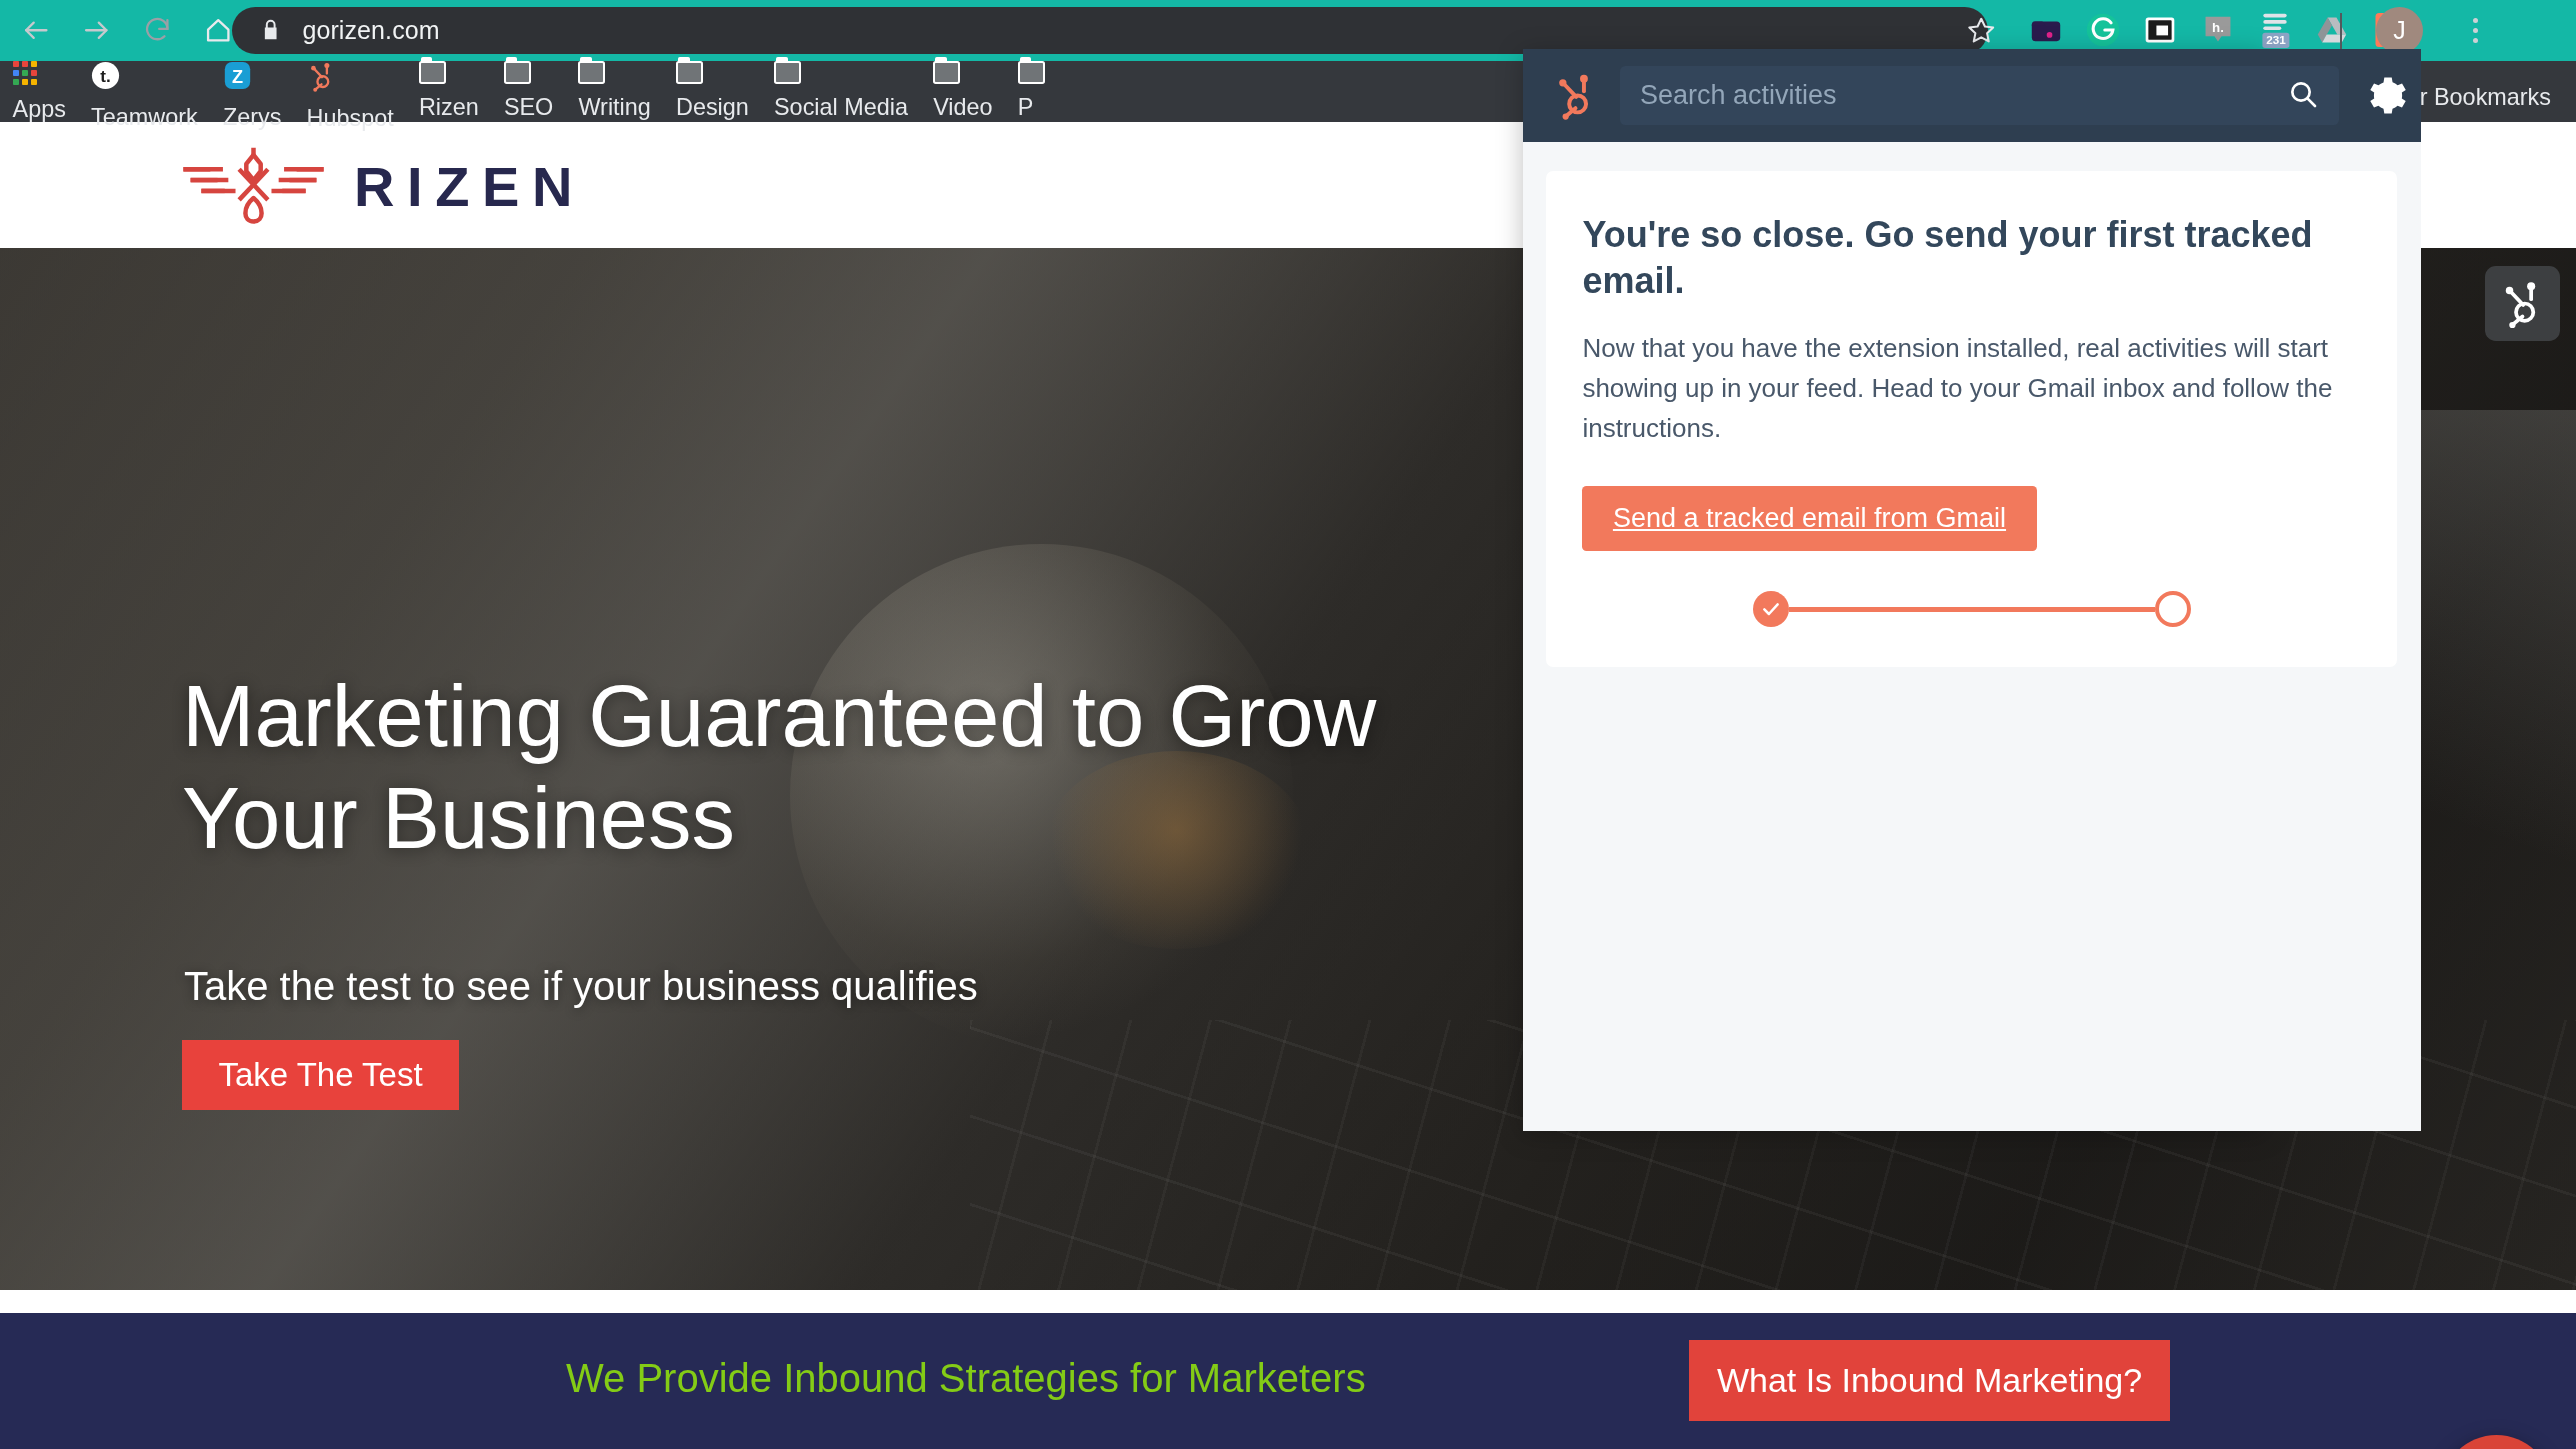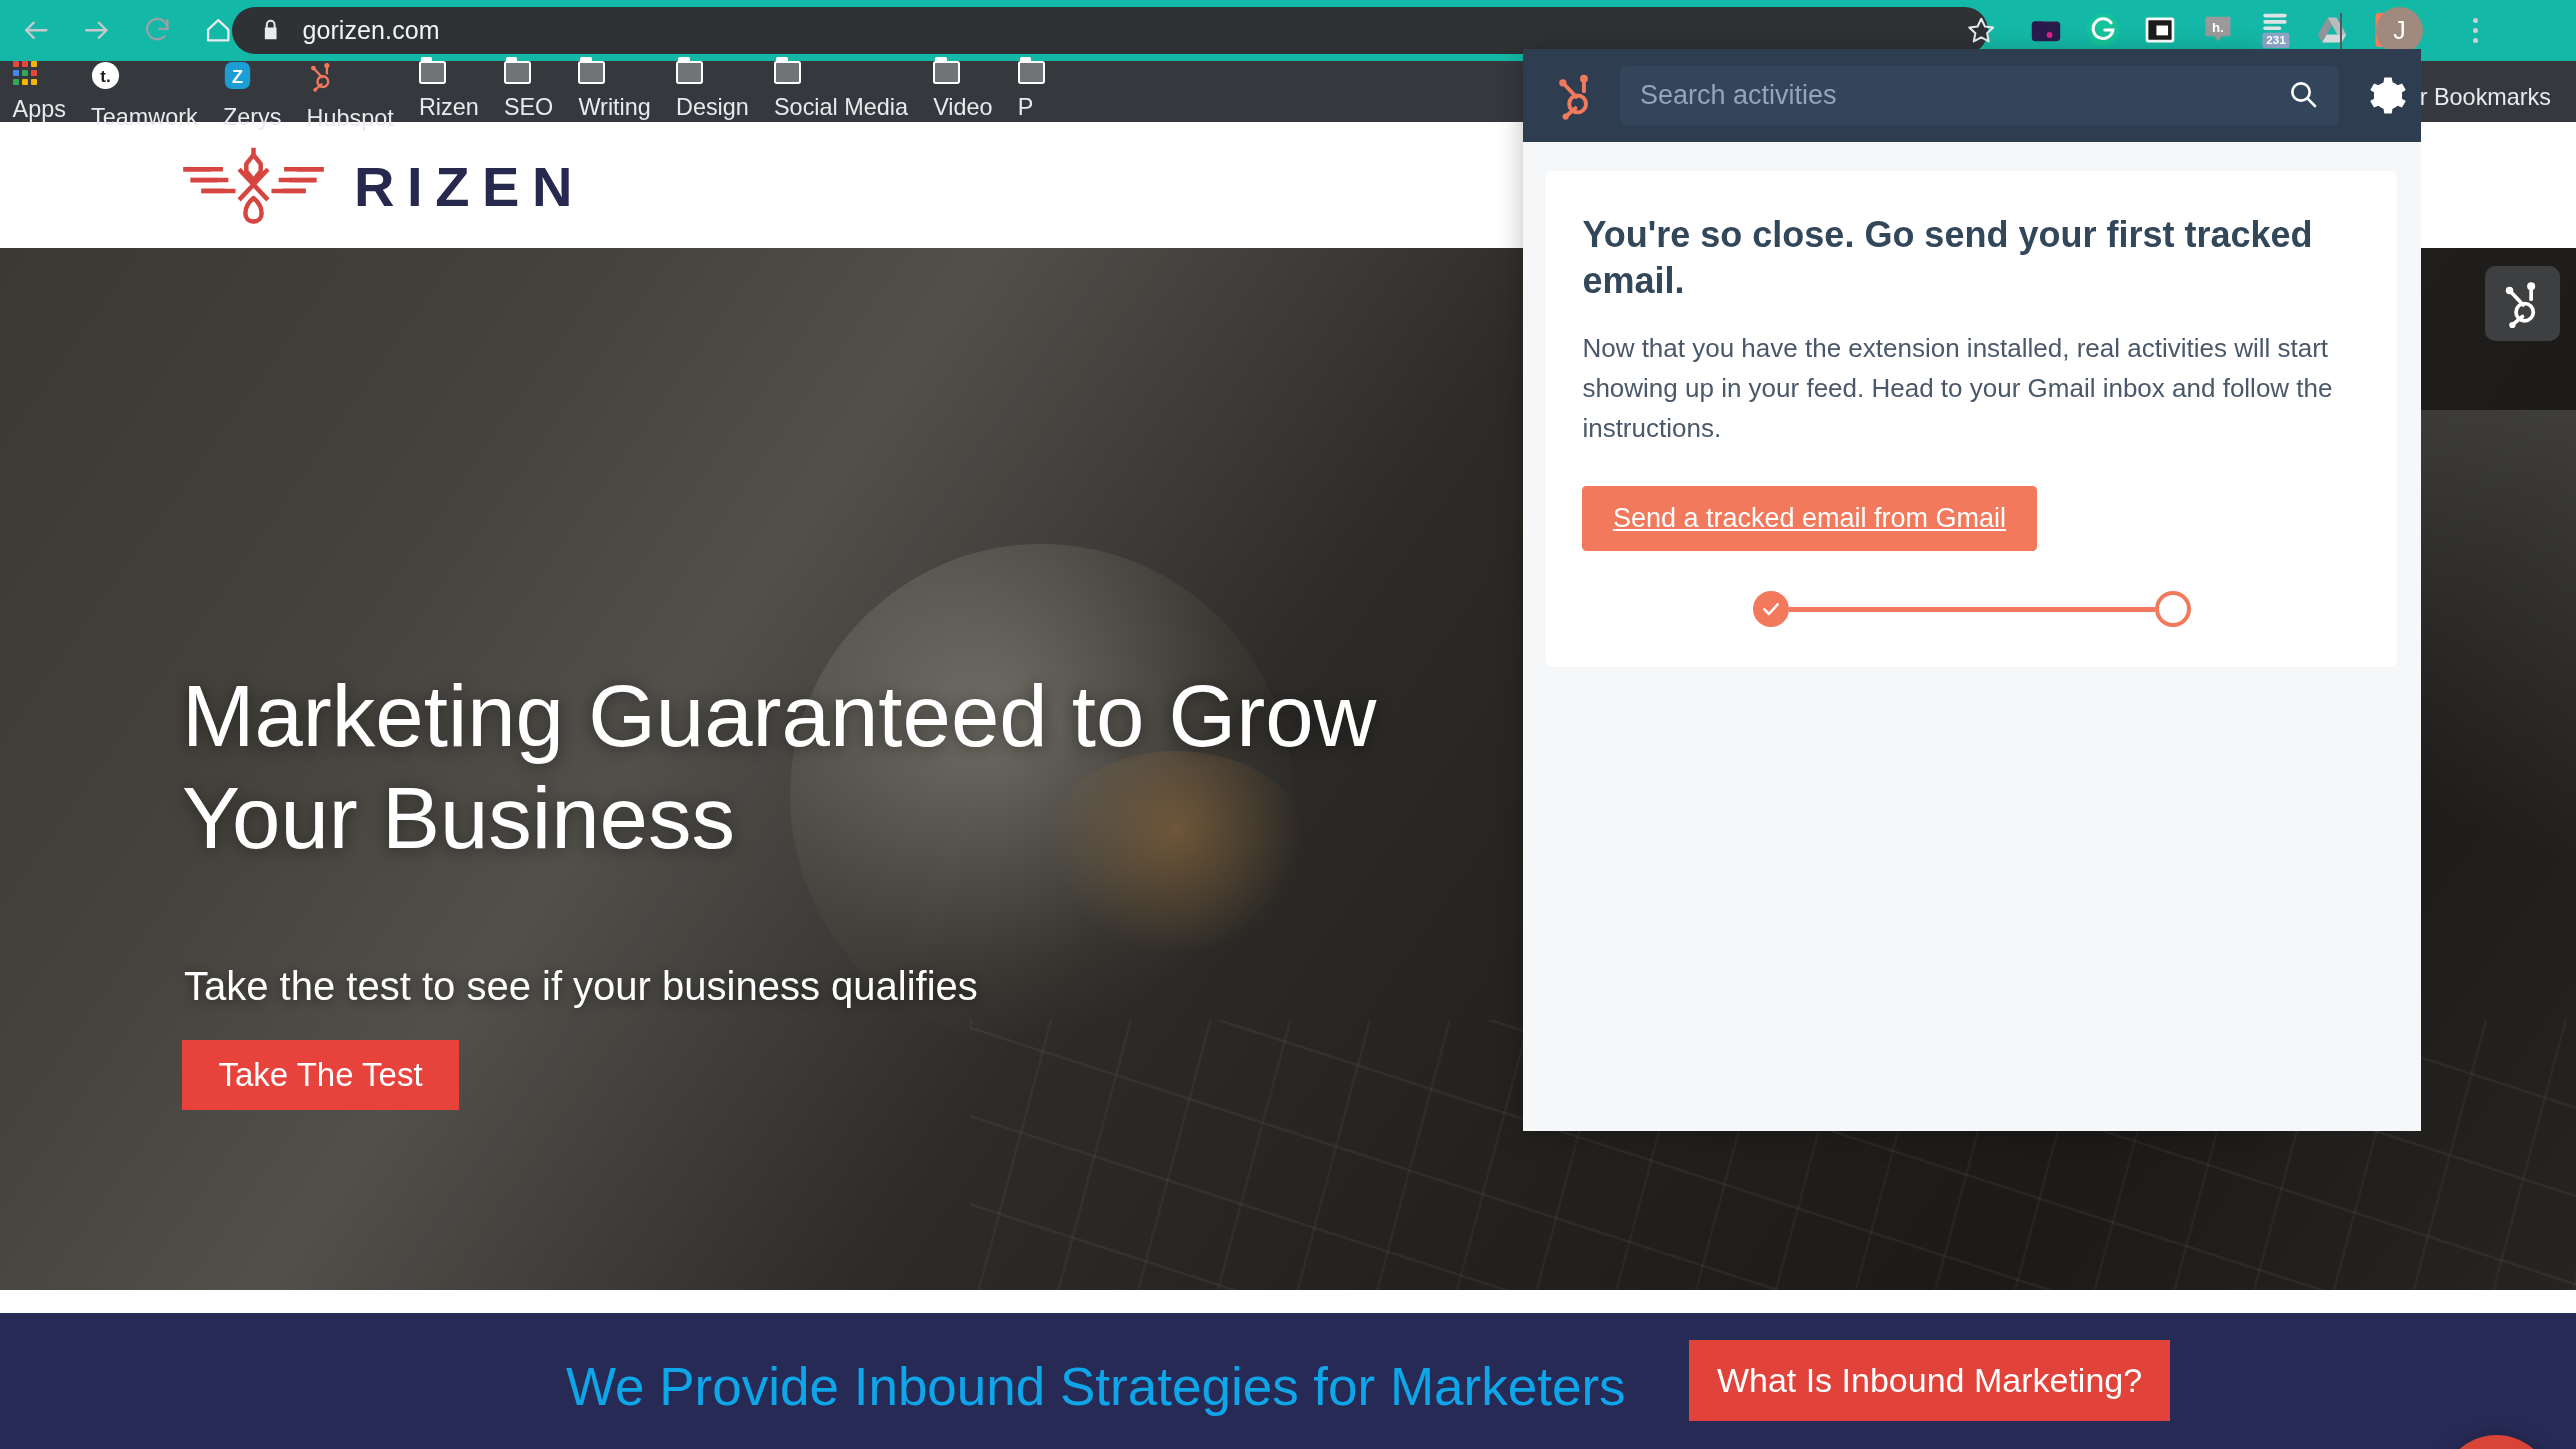--- a/index.html
+++ b/index.html
@@ -79,21 +79,21 @@
 
   #hero-title { position:absolute; left:182px; top:543px; color:#ffffff; font-size:87px; line-height:1.17; font-weight:400;
                 text-shadow:0 1.8px 16px rgba(0,0,0,.45); max-width:1347px; }
   #hero-sub { position:absolute; left:184px; top:842px; color:#ffffff; font-size:40px; font-weight:400;
               text-shadow:0 1.8px 10.8px rgba(0,0,0,.45); }
   #hero-cta { position:absolute; left:182px; top:918px; width:277px; height:70px; background:#e8423c; color:#ffffff;
               font-size:33px; display:flex; align-items:center; justify-content:center; border:none; cursor:pointer;
               font-family:"Liberation Sans", sans-serif; }
 
   #band { position:absolute; top:1191px; left:0; width:2576px; height:137px; background:#262a55; }
-  #band-text { position:absolute; left:566px; top:43px; color:#0ea5e9; font-size:53px; }
+  #band-text { position:absolute; left:566px; top:43px; color:#84cc16; font-size:40px; }
   #band-cta { position:absolute; left:1689px; top:27px; width:481px; height:81px; background:#e1433b; color:#ffffff;
               font-size:34px; display:flex; align-items:center; justify-content:center; border:none; cursor:pointer;
               font-family:"Liberation Sans", sans-serif; }
 
   #chat-bubble { position:absolute; left:2441px; top:1313px; width:111px; height:111px; border-radius:50%;
                  background:#d94437; display:flex; align-items:center; justify-content:center;
                  box-shadow:0 5.4px 20px rgba(0,0,0,.35); cursor:pointer; z-index:30; }
 
   #hs-page-btn { position:absolute; right:16px; top:144px; width:75px; height:75px; border-radius:10.8px;
                  background:#3d3f41; display:flex; align-items:center; justify-content:center; z-index:25; cursor:pointer; }

